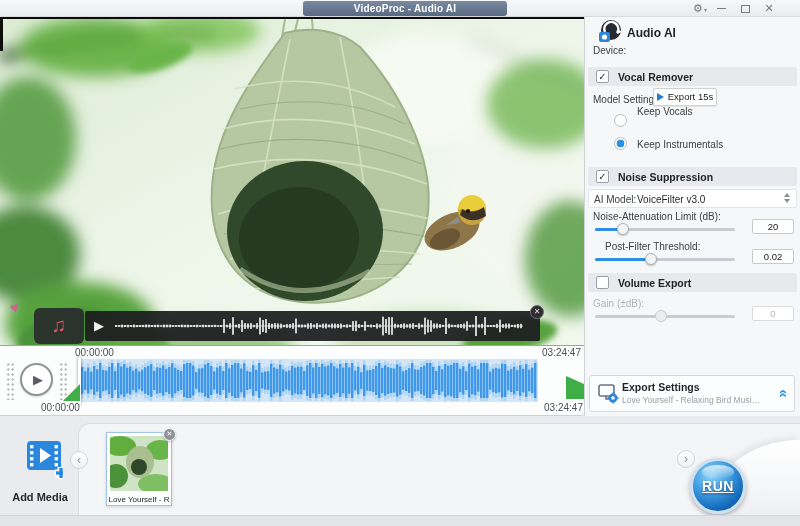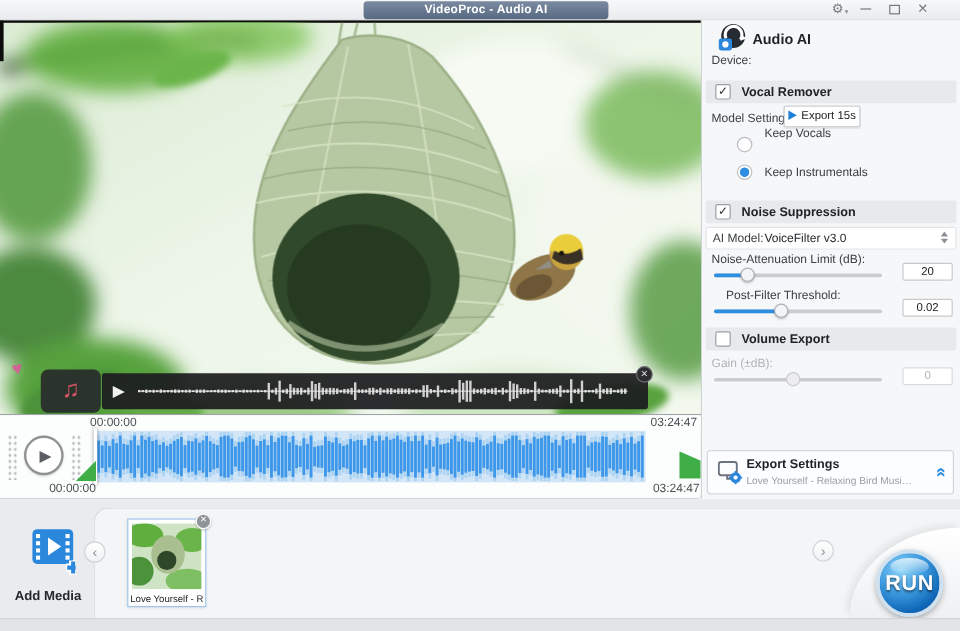--- a/index.html
+++ b/index.html
@@ -127,24 +127,24 @@
   #chev-left { left:70px; top:35px; }
   #chev-right { left:677px; top:34px; }
   #thumb-card { left:106px; top:16px; width:66px; height:74px; background:#fff; border:1px solid #9fc4e8;
     box-shadow:0 1px 3px rgba(0,0,0,.15); cursor:pointer; }
   #thumb-img { position:absolute; left:3px; top:3px; width:58px; height:55px; overflow:hidden; }
   #thumb-caption { position:absolute; left:0; bottom:1px; width:100%; font-size:8px; color:#1d2124; text-align:center; white-space:nowrap; overflow:hidden; }
   #thumb-close { right:-5px; top:-5px; width:13px; height:13px; border-radius:50%; background:#8f9499;
     border:1.5px solid #fff; color:#fff; font-size:7px; line-height:10px; text-align:center; cursor:pointer; box-shadow:0 1px 2px rgba(0,0,0,.25); }
   #run-bump { right:0; top:24px; width:92px; height:75px; background:linear-gradient(#ffffff,#eef0f3);
     border-radius:100% 0 0 0; box-shadow:-3px -3px 6px rgba(0,0,0,.07); }
-  #run-btn { left:730px; top:42px; width:56px; height:56px; border-radius:50%;
+  #run-btn { left:690px; top:42px; width:56px; height:56px; border-radius:50%;
     background:radial-gradient(circle at 36% 28%, #8ed4f7, #3d9be0 40%, #1168b8 72%, #0b4f96);
-    border:3px solid #cfe0ee; box-shadow:0 2px 5px rgba(0,0,0,.3); color:#fff; font-size:18px; font-weight:bold;
-    text-align:center; line-height:50px; cursor:pointer; text-shadow:0 1px 2px rgba(0,0,0,.5); letter-spacing:.5px; }
+    border:3px solid #cfe0ee; box-shadow:0 2px 5px rgba(0,0,0,.3); color:#fff; font-size:14px; font-weight:bold;
+    text-align:center; line-height:50px; cursor:pointer; text-shadow:0 1px 2px rgba(0,0,0,.5); letter-spacing:.5px;text-decoration:underline; }
   #run-btn::after { content:""; position:absolute; left:9px; top:4px; width:32px; height:14px; border-radius:50%;
     background:linear-gradient(rgba(255,255,255,.75),rgba(255,255,255,0)); }
 </style>
 </head>
 <body>
 
 <div id="titlebar" class="abs">
   <div id="title-pill" class="abs">VideoProc - Audio AI</div>
   <div id="btn-gear" class="abs winbtn">⚙</div>
   <div id="gear-caret" class="abs">▾</div>

